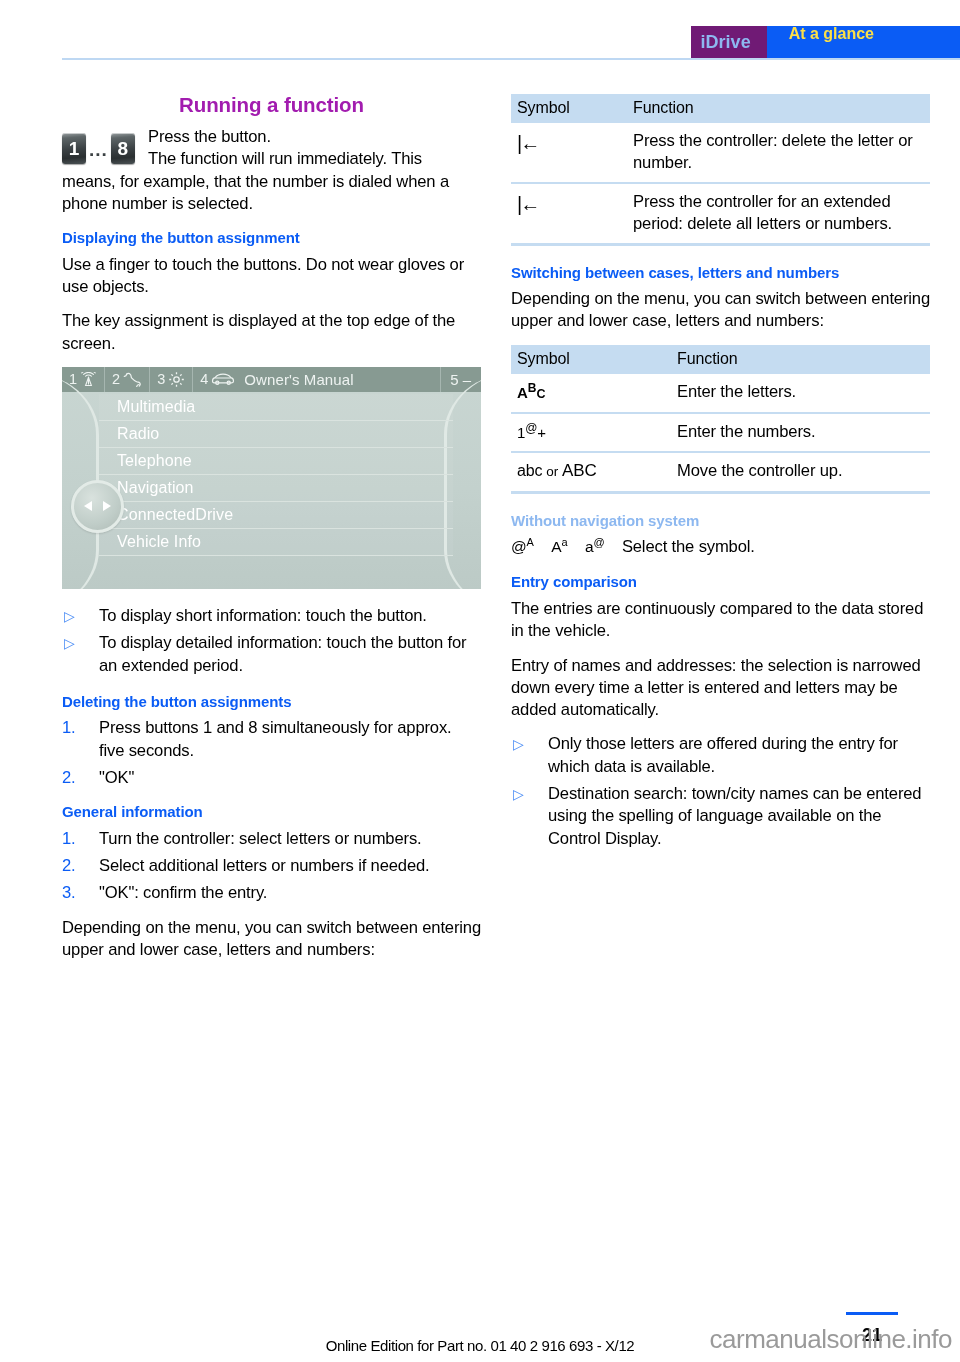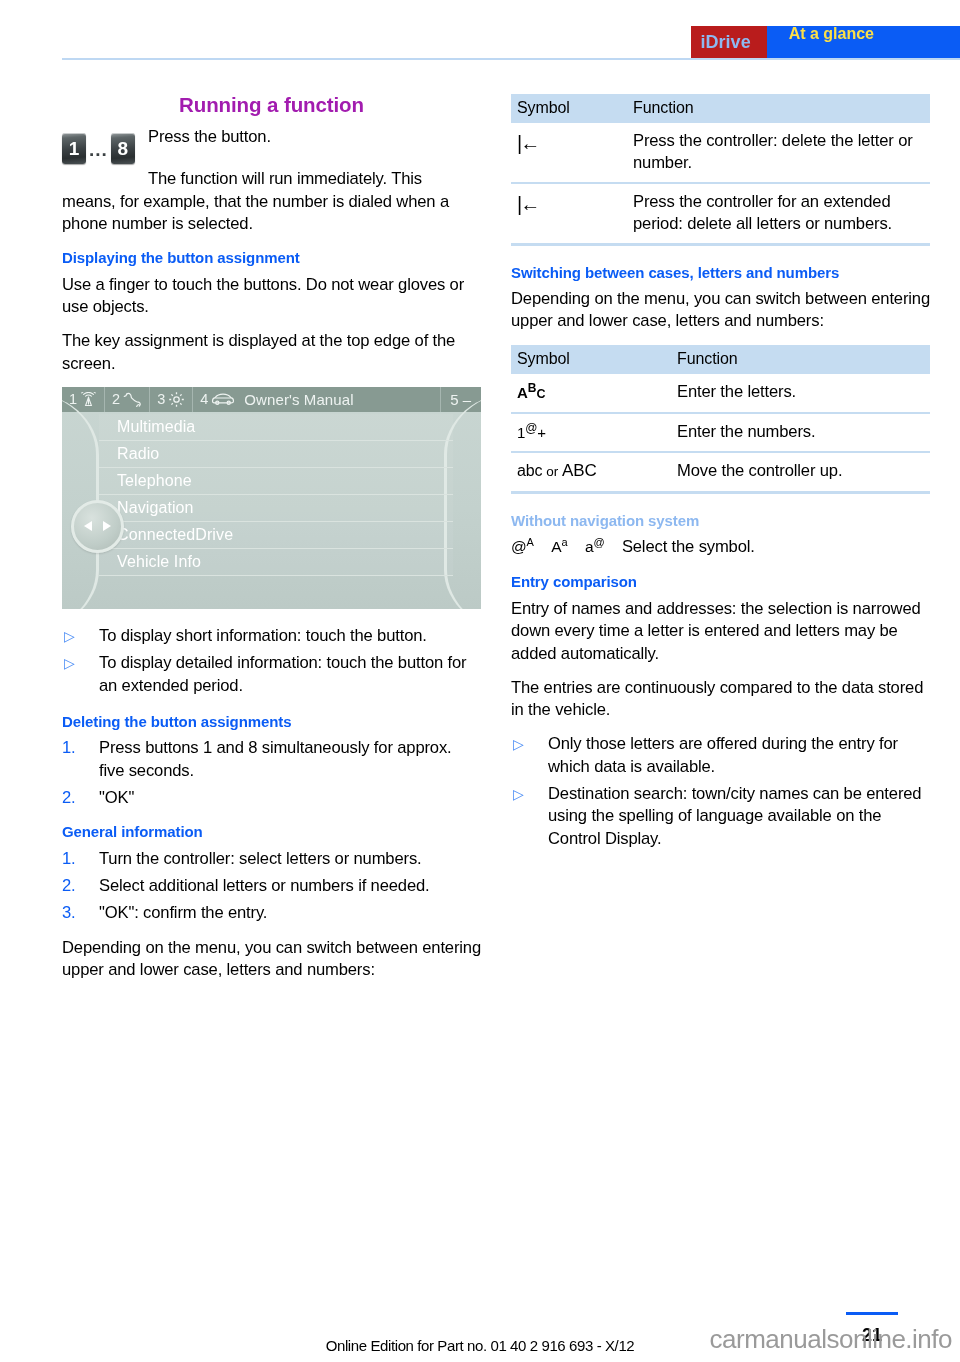--- a/index.html
+++ b/index.html
@@ -30,21 +30,21 @@
     align-items: stretch;
     height: 32px;
   }
   .tab-idrive {
     color: #8db8f0;
     font-size: 18px;
     font-weight: bold;
     padding: 0 16px 0 10px;
     display: flex;
     align-items: center;
-    background: #b91c1c;
+    background: #701a75;
   }
   .tab-glance {
     background: #0a5cf5;
     color: #fde047;
     font-size: 16px;
     font-weight: bold;
     padding: 0 86px 16px 22px;
     display: flex;
     align-items: center;
   }
@@ -128,21 +128,21 @@
     font-weight: bold;
     padding: 0 3px 3px 3px;
     letter-spacing: 1px;
   }
   .intro-text {
     font-size: 16.6px;
     line-height: 1.345;
     letter-spacing: -0.15px;
   }
   .intro-line1 { padding-left: 86px; }
-  .intro-line2 { padding-left: 86px; margin-top: 20px; }
+  .intro-line2 { padding-left: 86px; }
 
   
   ul.triangle, ol.numlist {
     list-style: none;
     margin: 0 0 12px 0;
     padding: 0;
   }
   ul.triangle li, ol.numlist li {
     position: relative;
     padding-left: 37px;
@@ -561,22 +561,22 @@
 
     <h3 class="sub light" style="margin-top:18px;">Without navigation system</h3>
     <div class="nonav-syms">
       <span class="g"><span>@</span><sup>A</sup></span>
       <span class="g"><span>A</span><sup>a</sup></span>
       <span class="g"><span>a</span><sup>@</sup></span>
       <span>Select the symbol.</span>
     </div>
 
     <h3 class="sub" style="margin-top:16px;">Entry comparison</h3>
+    <p class="body">The entries are continuously compared to the data stored in the vehicle.</p>
     <p class="body">Entry of names and addresses: the selection is narrowed down every time a letter is entered and letters may be added automatically.</p>
-    <p class="body">The entries are continuously compared to the data stored in the vehicle.</p>
     <ul class="triangle">
       <li>
         <span class="tri">▷</span>
         <span>Only those letters are offered during the entry for which data is available.</span>
       </li>
       <li>
         <span class="tri">▷</span>
         <span>Destination search: town/city names can be entered using the spelling of language available on the Control Display.</span>
       </li>
     </ul>

